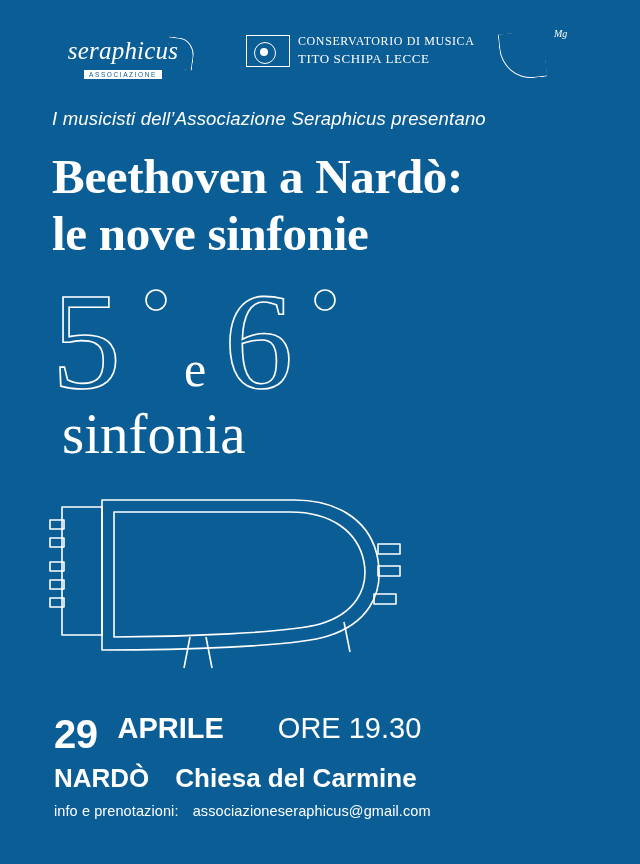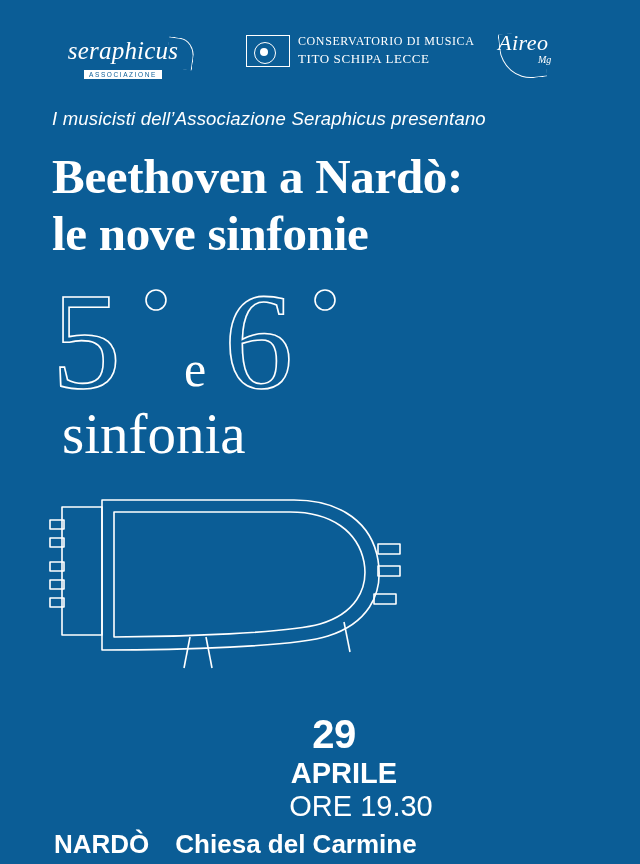--- a/index.html
+++ b/index.html
@@ -135,21 +135,21 @@
     font-style: italic;
     font-size: 22px;
     letter-spacing: 0.5px;
     white-space: nowrap;
   }
   .logo-aireo .a-sub {
     font-family: "Liberation Serif", serif;
     font-style: italic;
     font-size: 10px;
     margin-top: -2px;
-    margin-left: 40px;
+    margin-left: 56px;
   }
   .logo-aireo .a-swash {
     position: absolute;
     left: 2px;
     top: 2px;
     width: 44px;
     height: 46px;
     border-left: 1.4px solid #ffffff;
     border-bottom: 1.4px solid #ffffff;
     border-radius: 0 0 0 70%;
@@ -212,23 +212,22 @@
 
   
   .footer {
     position: absolute;
     left: 54px;
     top: 712px;
     width: 560px;
   }
   .f-line1 {
     display: flex;
-    align-items: center;
-    white-space: nowrap;
-    flex-direction: column;
+    align-items: flex-start;
+    white-space: nowrap;
   }
   .f-day {
     font-size: 40px;
     font-weight: bold;
     letter-spacing: -0.5px;
   }
   .f-month {
     font-size: 29px;
     font-weight: bold;
     margin-left: 20px;
@@ -279,21 +278,20 @@
     <div class="logo logo-conservatorio">
       <div class="mark"></div>
       <div class="txt">
         <div class="l1">CONSERVATORIO DI MUSICA</div>
         <div class="l2">TITO SCHIPA  LECCE</div>
       </div>
     </div>
 
     <div class="logo logo-aireo">
       <div class="a-swash"></div>
-      <div class="a-word">Aireo</div>
       <div class="a-sub">Mg</div>
     </div>
 
   </div>
 
   <div class="presenters">I musicisti dell’Associazione Seraphicus presentano</div>
 
   <div class="title">
     <span class="l1">Beethoven a Nardò:</span>
     <span class="l2">le nove sinfonie</span>
@@ -343,15 +341,19 @@
   <div class="footer">
     <div class="f-line1">
       <span class="f-day">29</span>
       <span class="f-month">APRILE</span>
       <span class="f-time">ORE 19.30</span>
     </div>
     <div class="f-line2">
       <span class="f-city">NARDÒ</span>
       <span class="f-venue">Chiesa del Carmine</span>
     </div>
+    <div class="f-info">
+      <span>info e prenotazioni:</span>
+      <span class="mail">associazioneseraphicus@gmail.com</span>
+    </div>
   </div>
 
 </div>
 
 </body></html>

